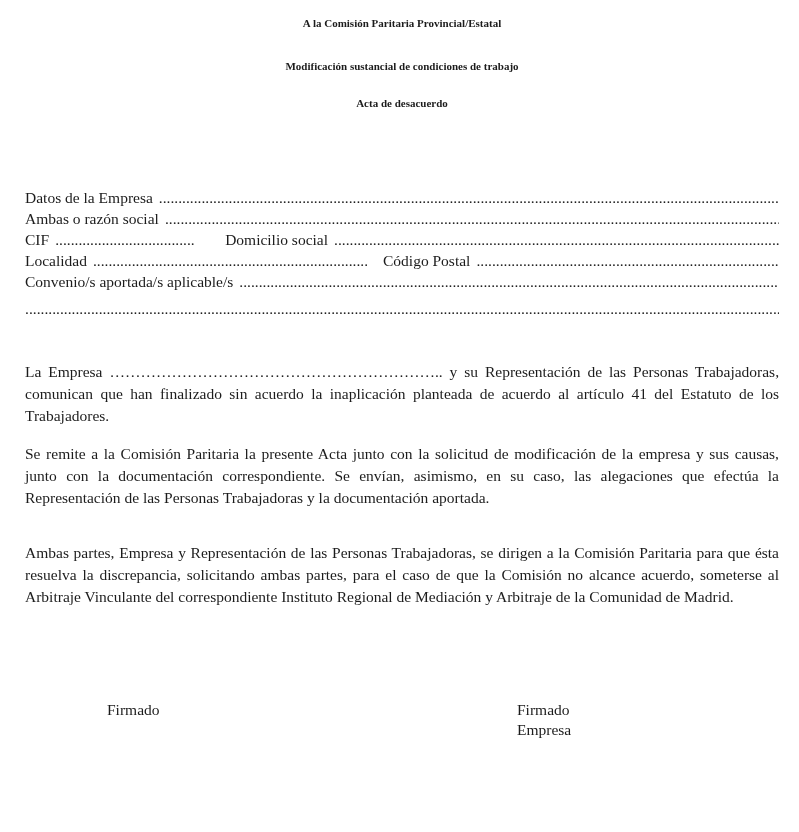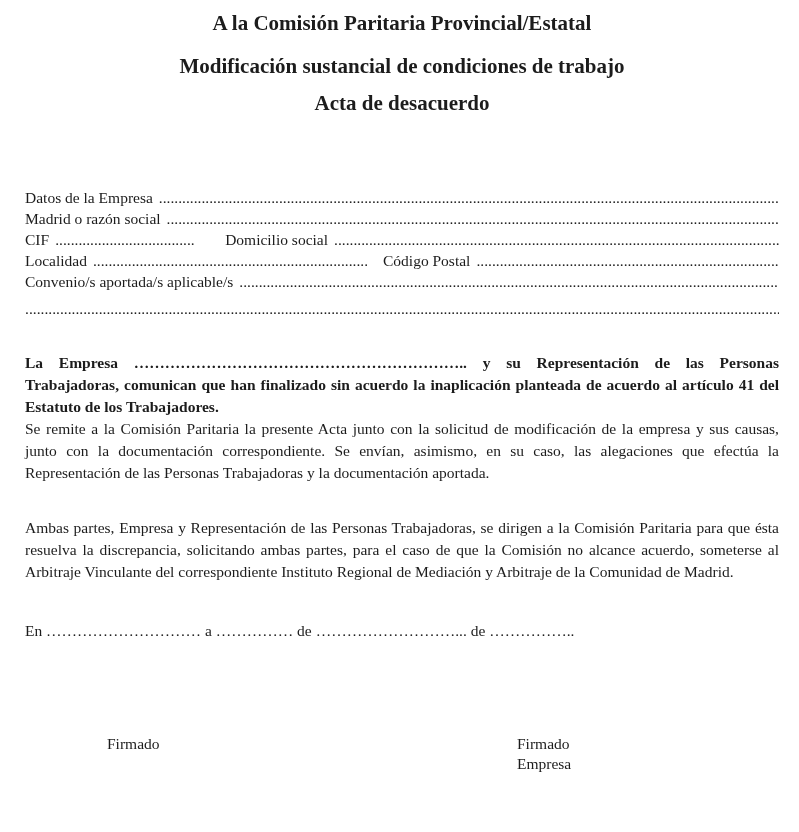--- a/index.html
+++ b/index.html
@@ -17,21 +17,21 @@
   }
   .page {
     box-sizing: border-box;
     width: 799px;
     height: 832px;
     padding: 12px 20px 0 25px;
   }
   .title {
     text-align: center;
     font-weight: bold;
-    font-size: 21px;
+    font-size: 11px;
     line-height: 22px;
     margin: 0;
   }
   .title-1 { margin-bottom: 21px; }
   .title-2 { margin-bottom: 15px; }
   .title-3 { margin-bottom: 0; }
 
   .form-block {
     margin-top: 73px;
   }
@@ -59,22 +59,22 @@
   }
   .dotfix.cif-blank { width: 140px; margin-right: 30px; }
   .dotfix.localidad-blank { width: 274px; margin-right: 16px; }
   .form-line.continuation { margin-top: 6px; }
 
   .para {
     margin: 0;
     text-align: justify;
     line-height: 22px;
   }
-  .para-1 { margin-top: 33px; font-weight: bold; }
-  .para-2 { }
+  .para-1 { margin-top: 42px; }
+  .para-2 { margin-top: 16px; }
   .para-3 { margin-top: 33px; }
 
   .date-line {
     margin-top: 37px;
     line-height: 22px;
     white-space: nowrap;
     overflow: hidden;
   }
   .date-line span { white-space: nowrap; }
 
@@ -98,21 +98,21 @@
   <p class="title title-3">Acta de desacuerdo</p>
 
   <div class="form-block">
 
     <div class="form-line">
       <span class="flabel">Datos de la Empresa</span>
       <span class="dotfill">..........................................................................................................................................................................................................................</span>
     </div>
 
     <div class="form-line">
-      <span class="flabel">Madrid o razón social</span>
+      <span class="flabel">Ambas o razón social</span>
       <span class="dotfill">..........................................................................................................................................................................................................................</span>
     </div>
 
     <div class="form-line">
       <span class="flabel">CIF</span>
       <span class="dotfix cif-blank">..........................................................................................................................................................................................................................</span>
       <span class="flabel">Domicilio social</span>
       <span class="dotfill">..........................................................................................................................................................................................................................</span>
     </div>
 
@@ -137,30 +137,20 @@
   <p class="para para-1">
     <span>La Empresa</span>
     <span>………………………………………………………..</span>
     <span>y su Representación de las Personas Trabajadoras, comunican que han finalizado sin acuerdo la inaplicación planteada de acuerdo al artículo 41 del Estatuto de los Trabajadores.</span>
   </p>
 
   <p class="para para-2">Se remite a la Comisión Paritaria la presente Acta junto con la solicitud de modificación de la empresa y sus causas, junto con la documentación correspondiente. Se envían, asimismo, en su caso, las alegaciones que efectúa la Representación de las Personas Trabajadoras y la documentación aportada.</p>
 
   <p class="para para-3">Ambas partes, Empresa y Representación de las Personas Trabajadoras, se dirigen a la Comisión Paritaria para que ésta resuelva la discrepancia, solicitando ambas partes, para el caso de que la Comisión no alcance acuerdo, someterse al Arbitraje Vinculante del correspondiente Instituto Regional de Mediación y Arbitraje de la Comunidad de Madrid.</p>
 
-  <div class="date-line">
-    <span>En</span>
-    <span>…………………………</span>
-    <span>a</span>
-    <span>……………</span>
-    <span>de</span>
-    <span>………………………...</span>
-    <span>de</span>
-    <span>……………..</span>
-  </div>
 
   <div class="signatures">
     <div class="sig-left">
       <div class="sig-line sig-title">Firmado</div>
     </div>
     <div class="sig-right">
       <div class="sig-line sig-title">Firmado</div>
       <div class="sig-line">Empresa</div>
     </div>
   </div>

